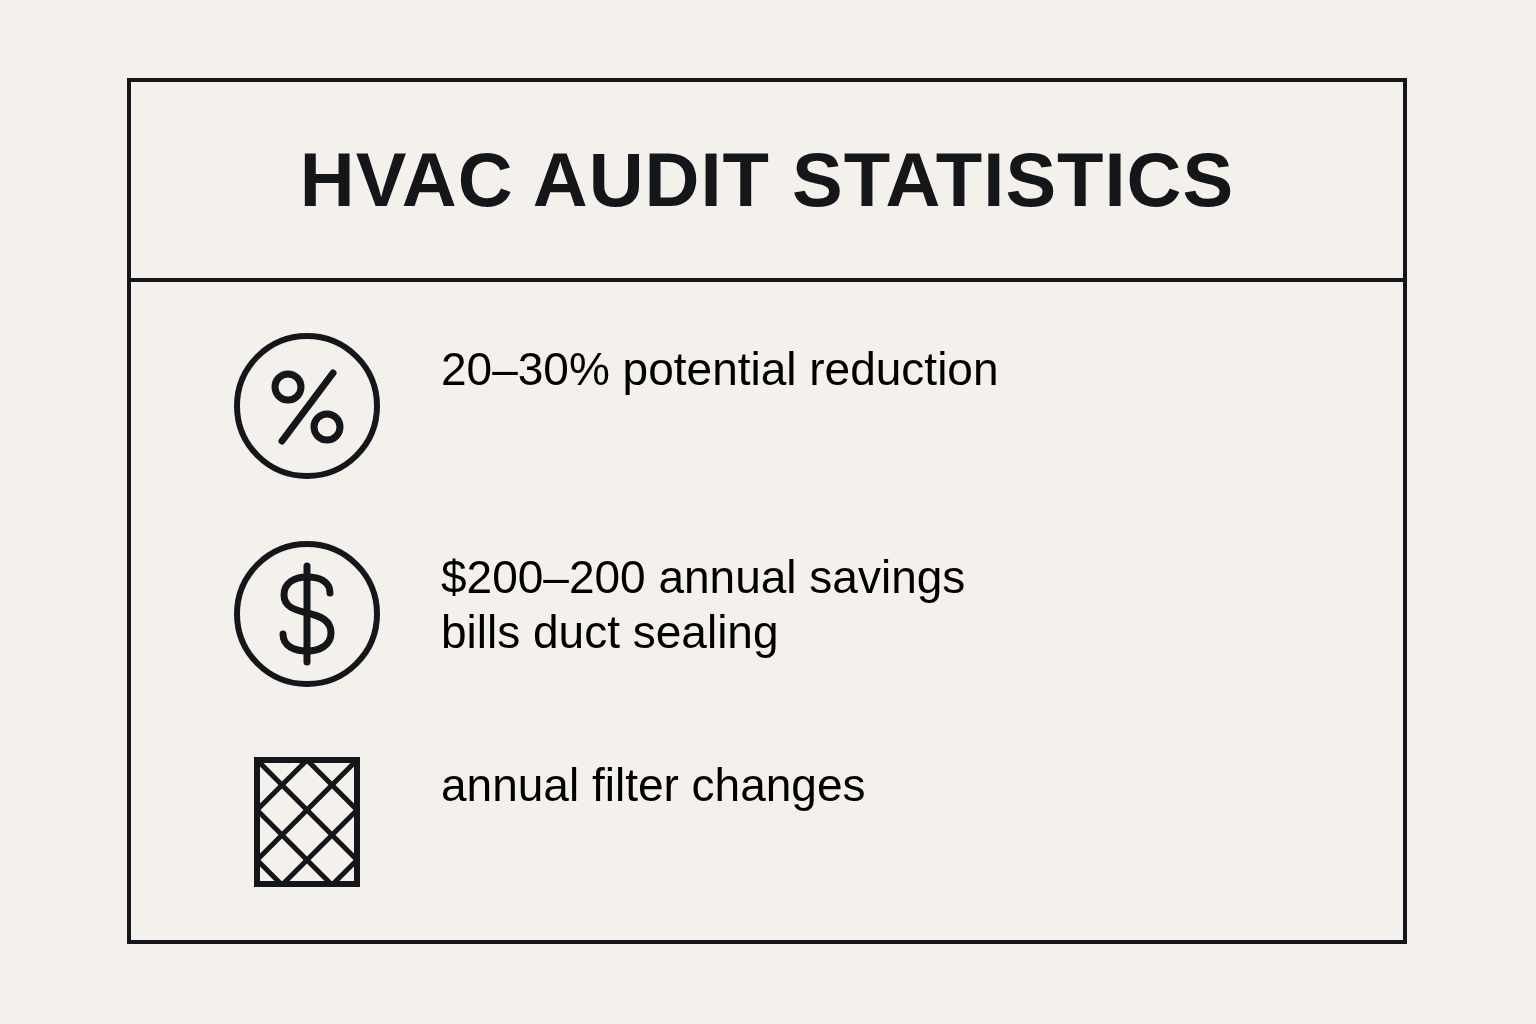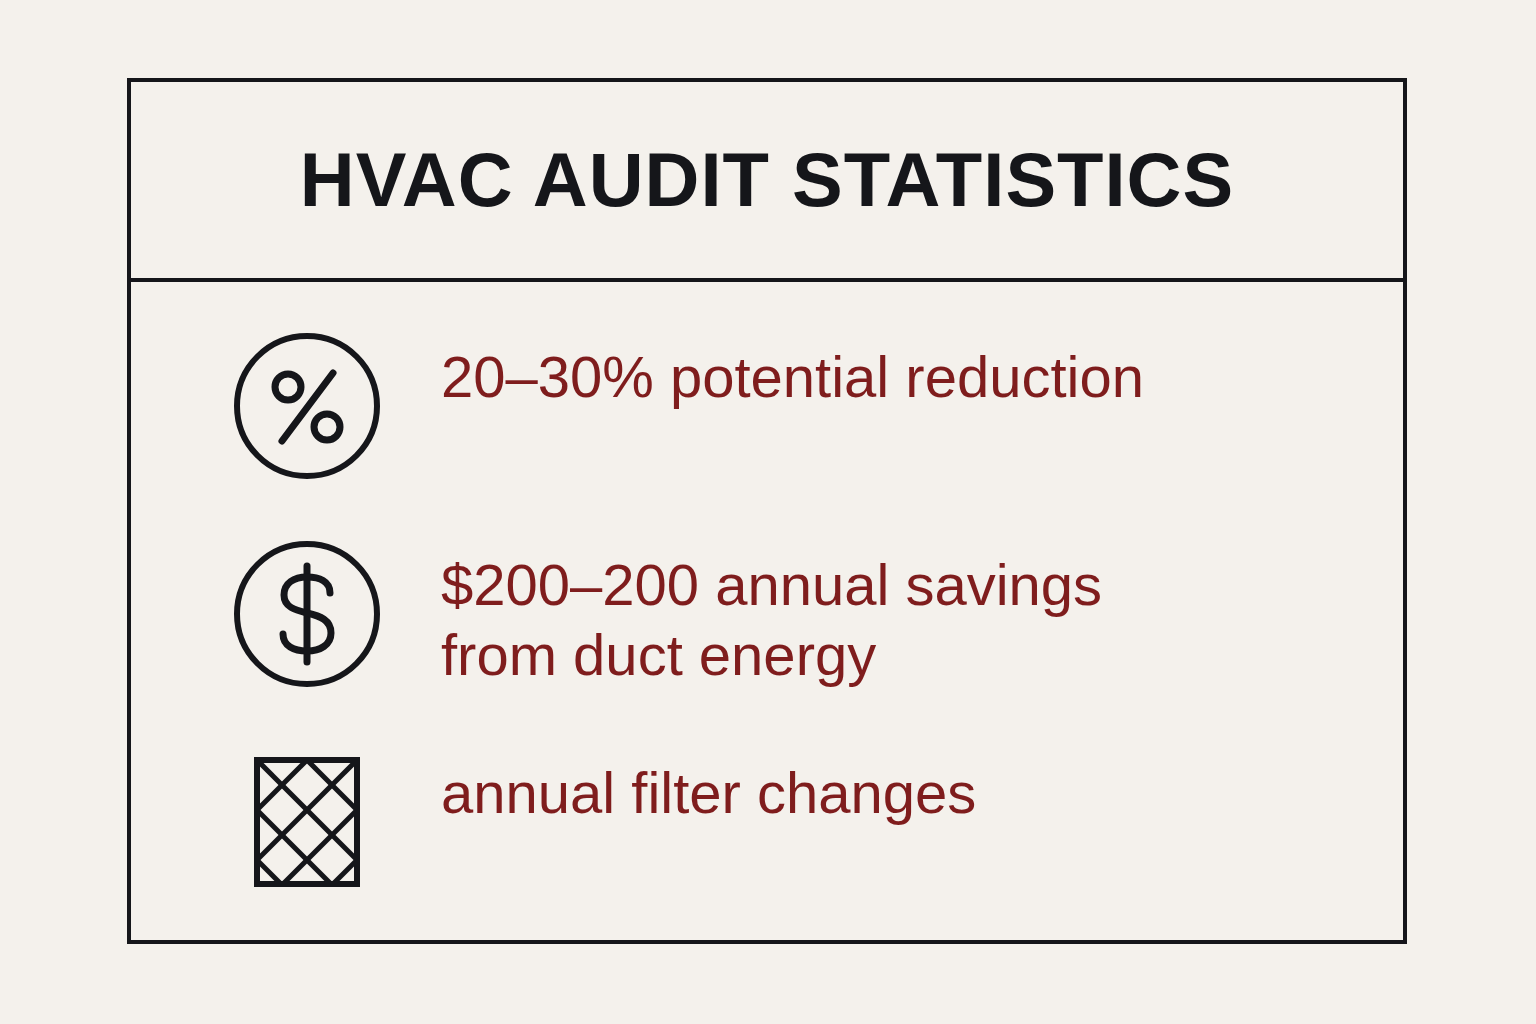--- a/index.html
+++ b/index.html
@@ -64,23 +64,23 @@
     width: 152px;
     height: 152px;
     display: flex;
     align-items: center;
     justify-content: center;
     margin-right: 58px;
   }
 
   .stat-text {
     font-family: "Liberation Sans", sans-serif;
-    font-size: 58px;
+    font-size: 46px;
     line-height: 1.2;
-    color: #7f1d1d;
+    color: #000000;
     padding-top: 12px;
     max-width: 880px;
   }
   .stat-text .line {
     display: block;
     white-space: nowrap;
   }
 </style>
 </head>
 <body>
@@ -110,21 +110,21 @@
     <div class="stat-row">
       <div class="stat-icon">
         <svg width="152" height="152" viewBox="0 0 152 152" aria-hidden="true">
           <circle cx="76" cy="76" r="70" fill="none" stroke="#15161a" stroke-width="6"></circle>
           <line x1="76" y1="28" x2="76" y2="124" stroke="#15161a" stroke-width="7" stroke-linecap="round"></line>
           <path d="M99 55 C99 43 88 39 76 39 C63 39 53 45 53 57 C53 69 64 72 76 75 C89 78 100 82 100 95 C100 107 89 113 76 113 C63 113 52 108 52 96" fill="none" stroke="#15161a" stroke-width="7" stroke-linecap="round" stroke-linejoin="round"></path>
         </svg>
       </div>
       <div class="stat-text">
         <span class="line">$200–200 annual savings</span>
-        <span class="line">from duct energy</span>
+        <span class="line">bills duct sealing</span>
       </div>
     </div>
 
     <div class="stat-row">
       <div class="stat-icon">
         <svg width="152" height="152" viewBox="0 0 152 152" aria-hidden="true">
           <rect x="26" y="14" width="100" height="124" fill="none" stroke="#15161a" stroke-width="6"></rect>
           <g stroke="#15161a" stroke-width="5" fill="none">
             <line x1="26" y1="14" x2="126" y2="114"></line>
             <line x1="26" y1="64" x2="126" y2="164" clip-path="inset(0)"></line>

